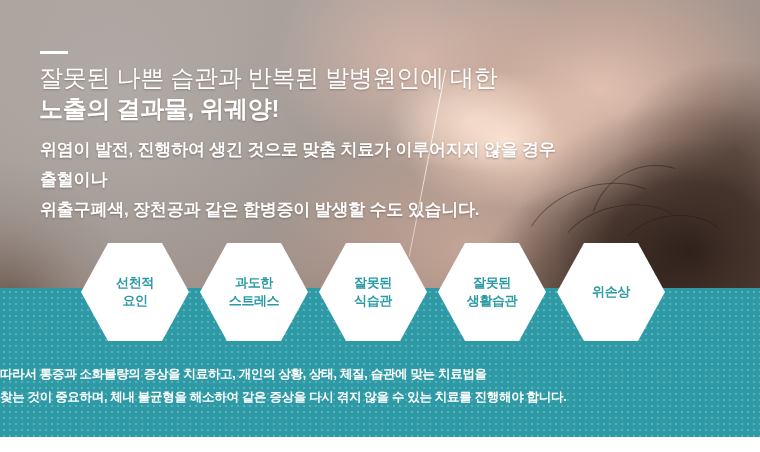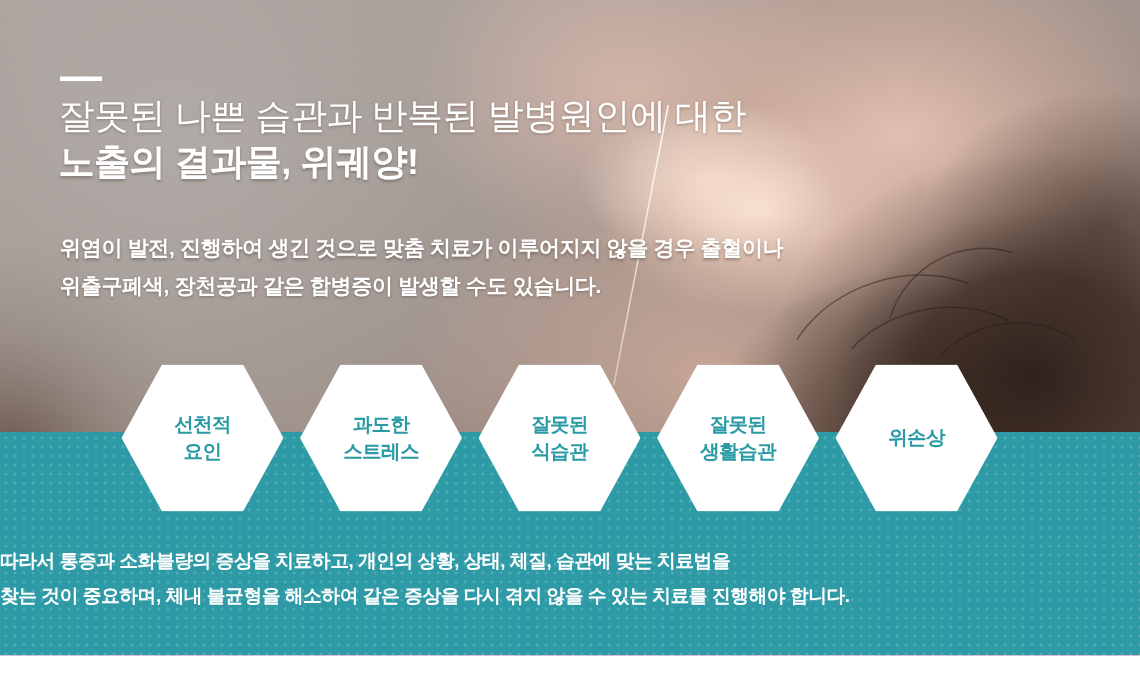--- a/index.html
+++ b/index.html
@@ -10,21 +10,21 @@
   body {
     font-family: "Liberation Sans", "DejaVu Sans", sans-serif;
     background: #ffffff;
   }
 
   .screen {
     position: relative;
     width: 760px;
     height: 437px;
     overflow: hidden;
-    background: #ec4899;
+    background: #1d4ed8;
   }
 
   
   .photo {
     position: absolute;
     inset: 0;
     background:
       
       radial-gradient(ellipse 180px 150px at 690px 250px, rgba(42,28,22,0.93) 0%, rgba(52,36,28,0.75) 45%, rgba(70,52,42,0.20) 75%, rgba(70,52,42,0) 100%),
       radial-gradient(ellipse 130px 120px at 600px 300px, rgba(48,33,25,0.80) 0%, rgba(62,44,34,0.45) 55%, rgba(62,44,34,0) 100%),
@@ -111,24 +111,24 @@
   .headline .l2 {
     display: block;
     font-size: 24px;
     font-weight: 700;
     letter-spacing: -0.3px;
   }
 
   .subcopy {
     position: absolute;
     left: 40px;
-    top: 153px;
+    top: 135px;
     width: 520px;
     color: #ffffff;
-    font-size: 14px;
+    font-size: 17px;
     font-weight: 700;
     line-height: 1.75;
     letter-spacing: -0.2px;
     text-shadow: 0 1px 2px rgba(60,45,40,0.4);
   }
   .subcopy span { display: block; }
 
   
   .hex-row {
     position: absolute;

